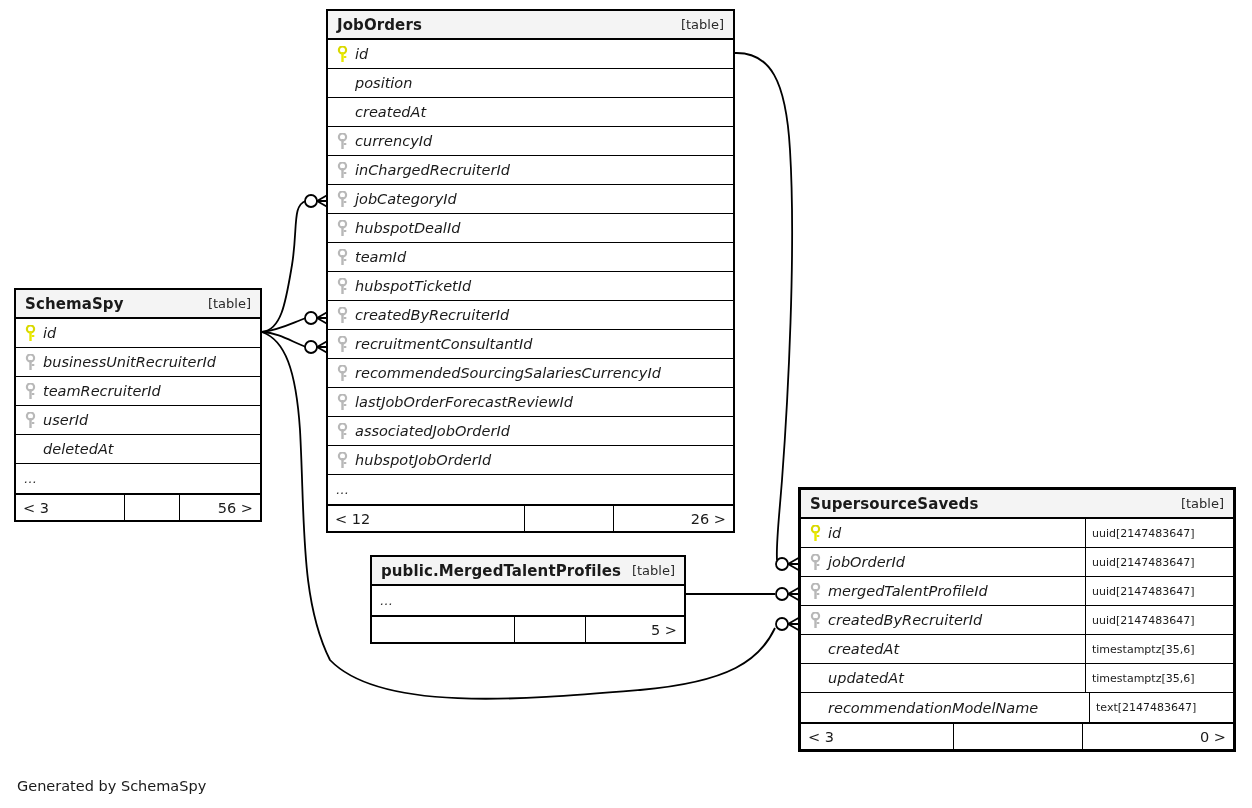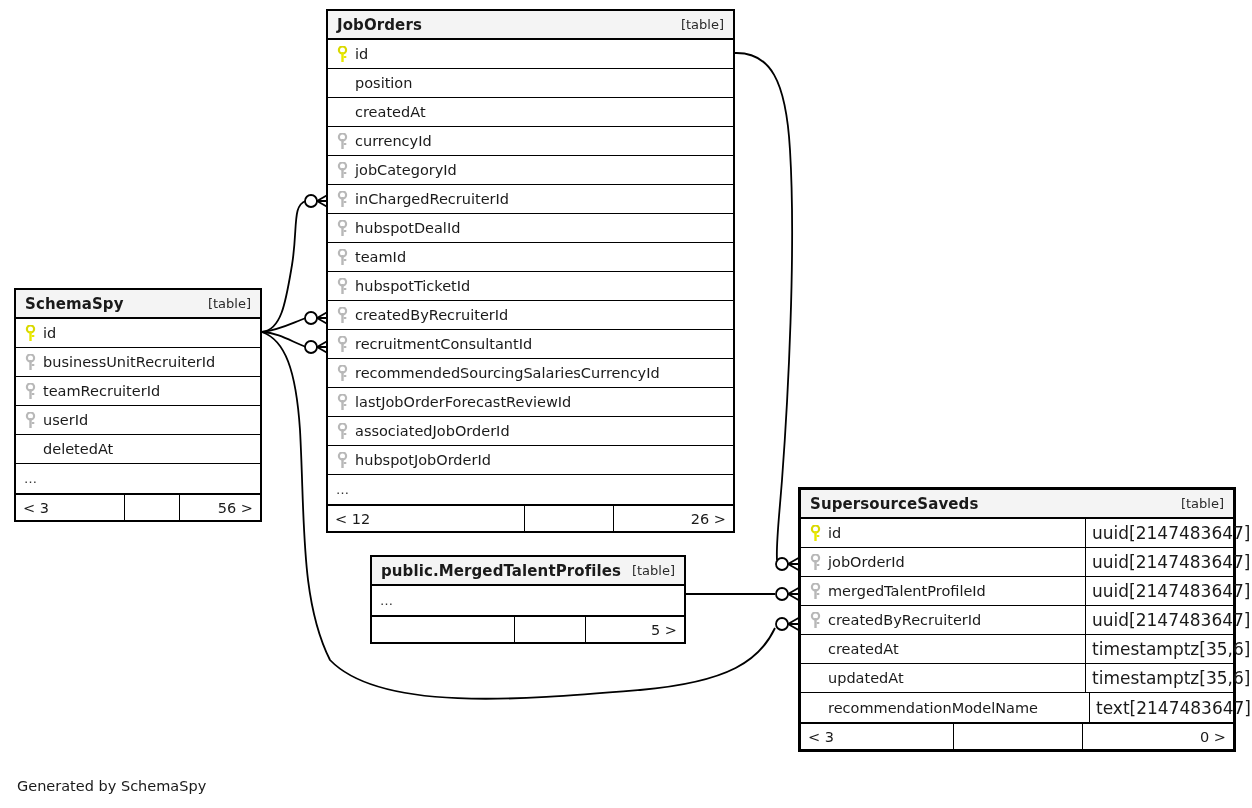--- a/index.html
+++ b/index.html
@@ -87,26 +87,27 @@
     justify-content: center;
     padding-left: 4px;
     box-sizing: border-box;
   }
   .cell-name {
     flex: 1 1 auto;
     padding-left: 3px;
     white-space: nowrap;
     overflow: hidden;
     font-size: 14.5px;
+    font-style: italic;
   }
   .cell-type {
     border-left: 1.6px solid #000000;
     padding: 0 6px;
     white-space: nowrap;
-    font-size: 17px;
+    font-size: 11px;
     display: flex;
     align-items: center;
     height: 100%;
     box-sizing: border-box;
     margin-left: 22px;
   }
 
   .row.ellipsis .cell-name {
     padding-left: 8px;
     letter-spacing: 1px;
@@ -238,32 +239,32 @@
       </div>
 
       <div class="row">
         <span class="cell-key">
           <svg class="key-icon" width="11" height="17" viewBox="0 0 11 17">
               <circle cx="5.5" cy="4" r="3.6" fill="none" stroke="#b8b8b8" stroke-width="2.2"></circle>
               <rect x="4.3" y="6" width="2.4" height="10" fill="#b8b8b8"></rect>
               <rect x="6.7" y="10" width="2.6" height="2" fill="#b8b8b8"></rect>
             </svg>
         </span>
+        <span class="cell-name">inChargedRecruiterId</span>
+      </div>
+
+      <div class="row">
+        <span class="cell-key">
+          <svg class="key-icon" width="11" height="17" viewBox="0 0 11 17">
+              <circle cx="5.5" cy="4" r="3.6" fill="none" stroke="#b8b8b8" stroke-width="2.2"></circle>
+              <rect x="4.3" y="6" width="2.4" height="10" fill="#b8b8b8"></rect>
+              <rect x="6.7" y="10" width="2.6" height="2" fill="#b8b8b8"></rect>
+            </svg>
+        </span>
         <span class="cell-name">jobCategoryId</span>
-      </div>
-
-      <div class="row">
-        <span class="cell-key">
-          <svg class="key-icon" width="11" height="17" viewBox="0 0 11 17">
-              <circle cx="5.5" cy="4" r="3.6" fill="none" stroke="#b8b8b8" stroke-width="2.2"></circle>
-              <rect x="4.3" y="6" width="2.4" height="10" fill="#b8b8b8"></rect>
-              <rect x="6.7" y="10" width="2.6" height="2" fill="#b8b8b8"></rect>
-            </svg>
-        </span>
-        <span class="cell-name">inChargedRecruiterId</span>
       </div>
 
       <div class="row">
         <span class="cell-key">
           <svg class="key-icon" width="11" height="17" viewBox="0 0 11 17">
               <circle cx="5.5" cy="4" r="3.6" fill="none" stroke="#b8b8b8" stroke-width="2.2"></circle>
               <rect x="4.3" y="6" width="2.4" height="10" fill="#b8b8b8"></rect>
               <rect x="6.7" y="10" width="2.6" height="2" fill="#b8b8b8"></rect>
             </svg>
         </span>

